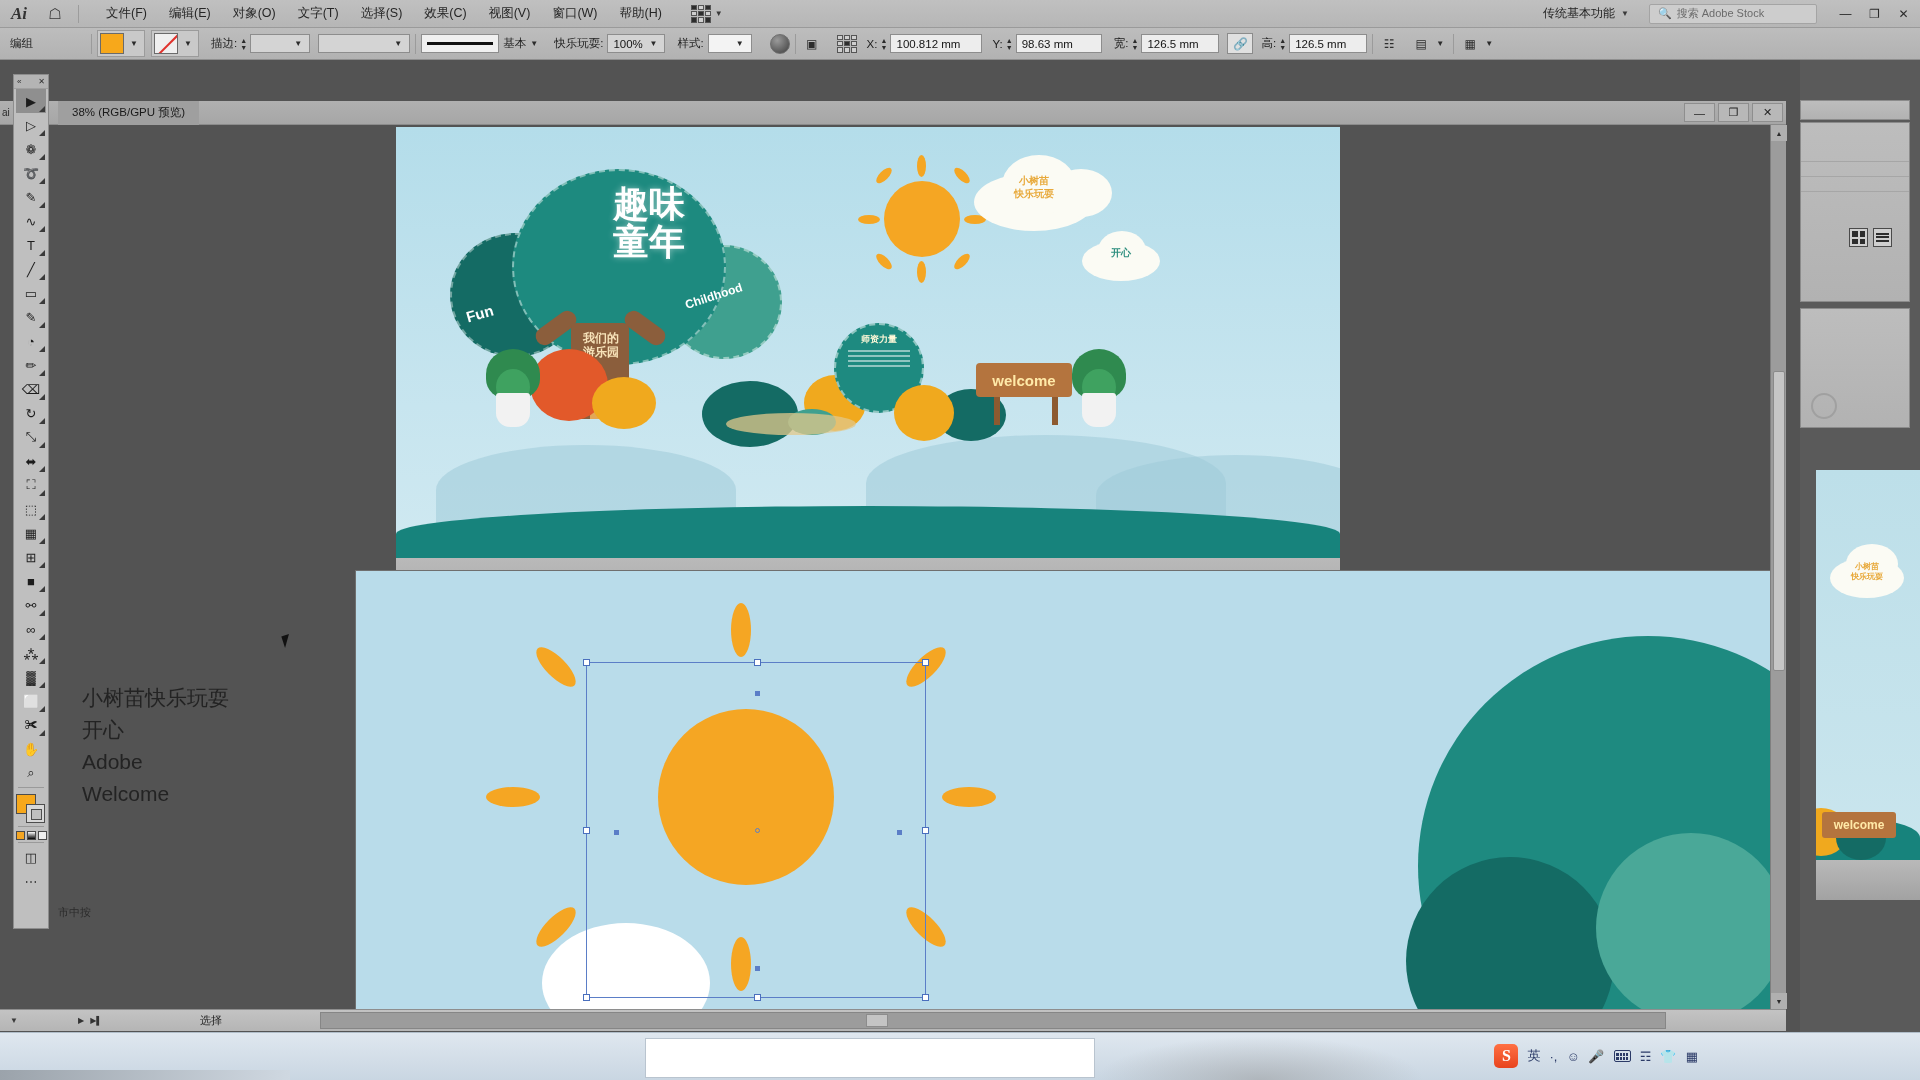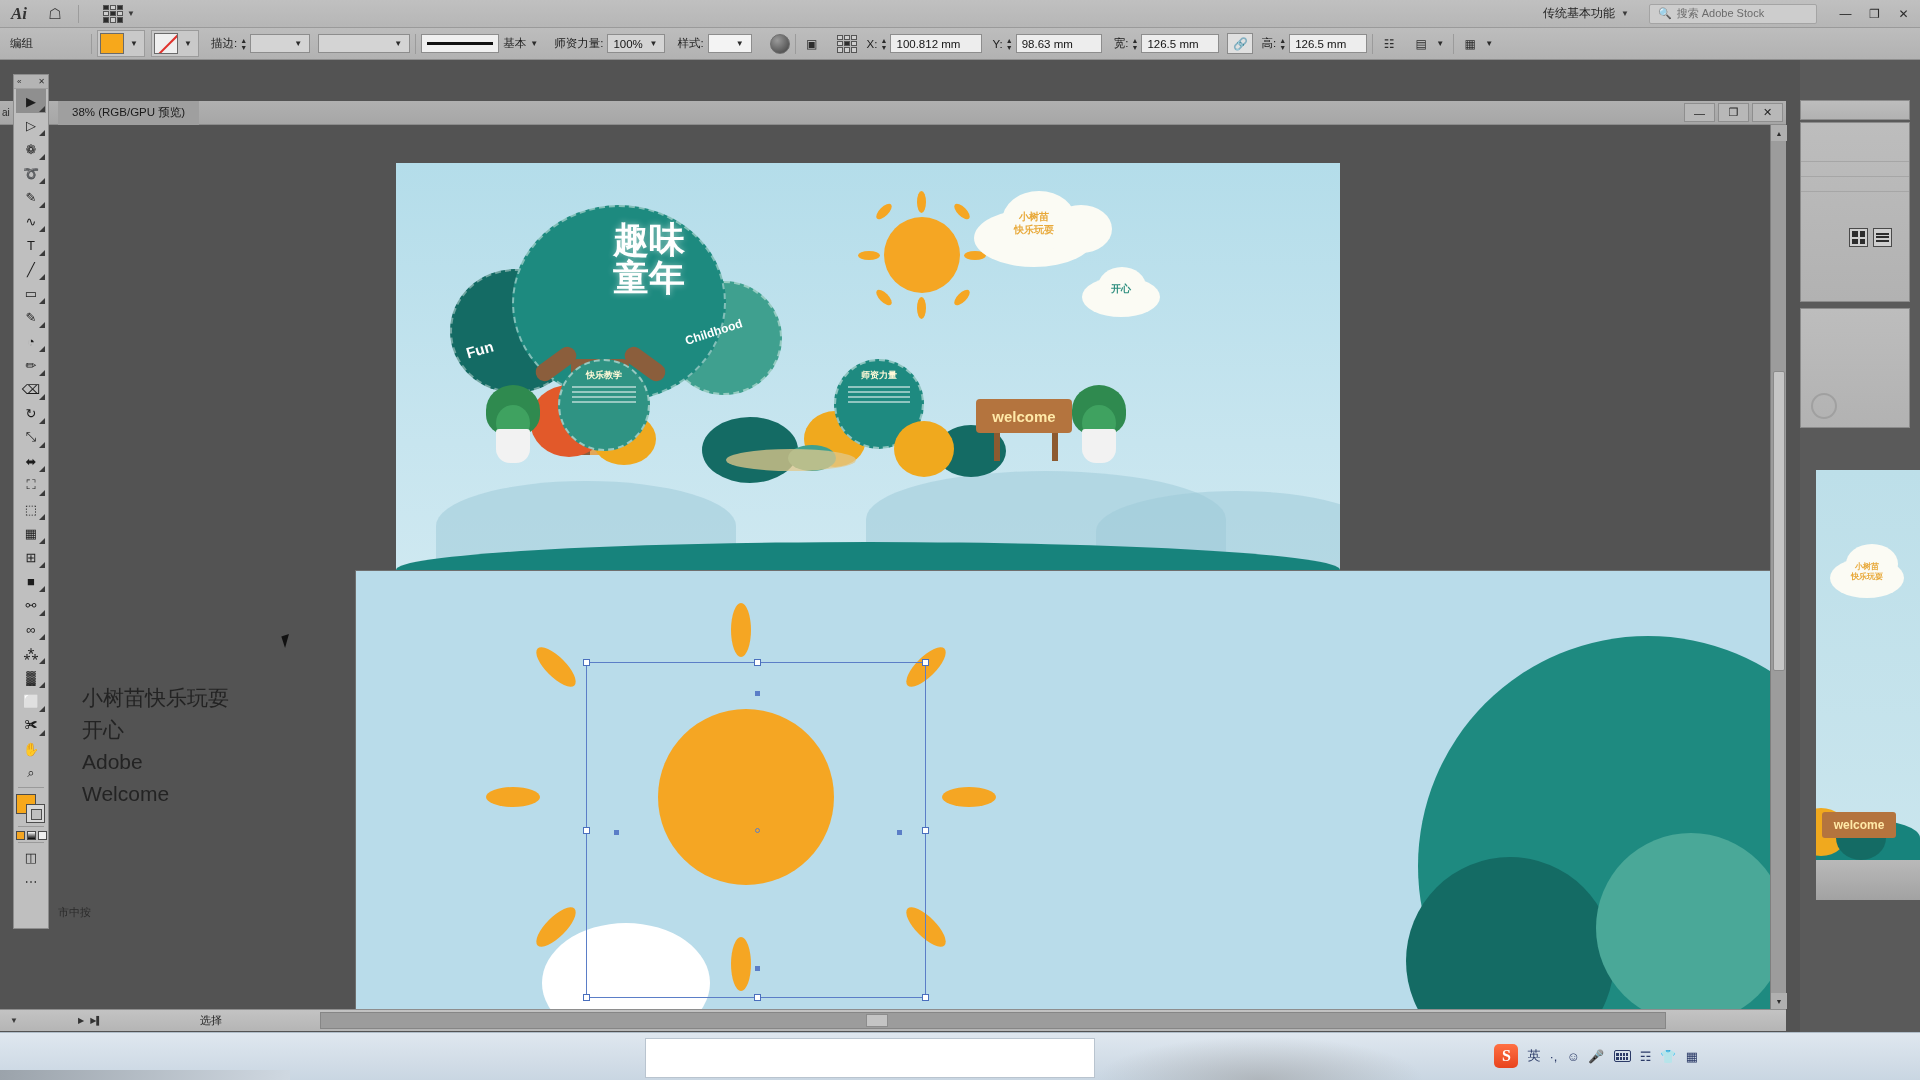--- a/index.html
+++ b/index.html
@@ -195,21 +195,20 @@
   .sb-hscroll {
     position:absolute; left:320px; right:120px; top:2px; height:17px; background:#9c9c9c; border:1px solid #868686;
   }
   .sb-hscroll .thumb { position:absolute; left:545px; top:1px; width:22px; height:13px; background:#c4c4c4; border:1px solid #8c8c8c; }
 
   
   .artboard-top {
     position:absolute; left: 396px; top: 126px; width: 944px; height: 508px;
     background: linear-gradient(#b4ddea 0%, #c7e5ef 55%, #d4ebf2 100%);
     overflow:hidden;
-    margin-top:36px;
   }
   .art-ground {
     position:absolute; left:0; bottom:77px; width:100%; height:52px;
     background:#17837c; border-radius: 50% 50% 0 0 / 28px 28px 0 0;
   }
   .art-floor {
     position:absolute; left:0; bottom:0; width:100%; height:77px;
     background: linear-gradient(#b9b9b9, #a2a2a2);
   }
   .art-floorline { position:absolute; left:0; bottom:68px; width:100%; height:8px; background:#e8eef0; }
@@ -407,20 +406,31 @@
 </style>
 </head>
 <body>
 
 <div id="app">
 
   <div class="menubar">
     <div class="ai-logo">Ai</div>
     <div class="home-icon">☖</div>
     <div class="mb-sep"></div>
+    <div class="menu-items">
+      <div class="menu-item">文件(F)</div>
+      <div class="menu-item">编辑(E)</div>
+      <div class="menu-item">对象(O)</div>
+      <div class="menu-item">文字(T)</div>
+      <div class="menu-item">选择(S)</div>
+      <div class="menu-item">效果(C)</div>
+      <div class="menu-item">视图(V)</div>
+      <div class="menu-item">窗口(W)</div>
+      <div class="menu-item">帮助(H)</div>
+    </div>
     <div style="display:flex;align-items:center;margin-left:18px;gap:4px;">
       <div class="align-grid">
         <span class="on"></span>
           <span></span>
           <span class="on"></span>
         <span></span>
           <span class="on"></span>
           <span></span>
         <span class="on"></span>
           <span></span>
@@ -478,21 +488,21 @@
 
     <div class="cb-sep"></div>
     <div class="strokeprev">
         <i></i>
       </div>
     <div style="width:4px;"></div>
     <div>基本</div>
     <div class="mini-chev">▼</div>
 
     <div style="width:12px;"></div>
-    <div>师资力量:</div>
+    <div>快乐玩耍:</div>
     <div style="width:4px;"></div>
     <div class="dropfield" style="width:58px;">
       <span>100%</span>
       <span class="mini-chev">▼</span>
     </div>
 
     <div style="width:12px;"></div>
     <div>样式:</div>
     <div style="width:4px;"></div>
     <div class="dropfield" style="width:44px;background:#f3f3f3;">
@@ -611,29 +621,20 @@
         </div>
         <div class="lbl-fun">Fun</div>
         <div class="lbl-child">Childhood</div>
         <div class="trunk-txt">
           <div>我们的</div>
           <div>游乐园</div>
         </div>
 
         <div class="bush" style="left:134px;top:222px;width:78px;height:72px;background:#e2592a;"></div>
         <div class="bush" style="left:196px;top:250px;width:64px;height:52px;background:#f0a91e;"></div>
-        <div class="info-circle" style="left:162px;top:196px;width:92px;height:92px;background:#2f9383;">
-          <div class="ic-title">快乐教学</div>
-          <div class="ic-lines">
-              <i></i>
-              <i></i>
-              <i></i>
-              <i></i>
-            </div>
-        </div>
 
         <div class="bush" style="left:408px;top:248px;width:62px;height:56px;background:#f0a91e;"></div>
         <div class="info-circle" style="left:438px;top:196px;width:90px;height:90px;background:#1e8a80;">
           <div class="ic-title">师资力量</div>
           <div class="ic-lines">
               <i></i>
               <i></i>
               <i></i>
               <i></i>
             </div>

